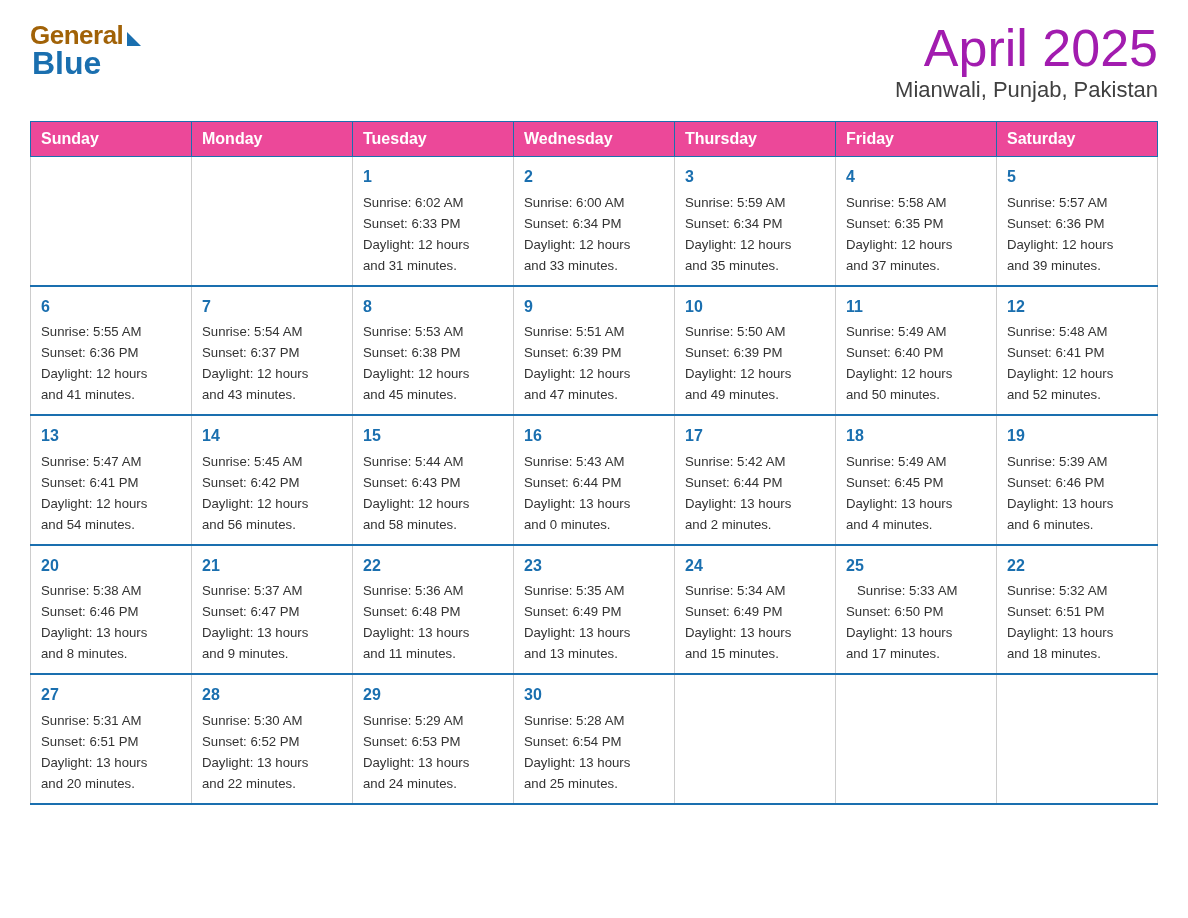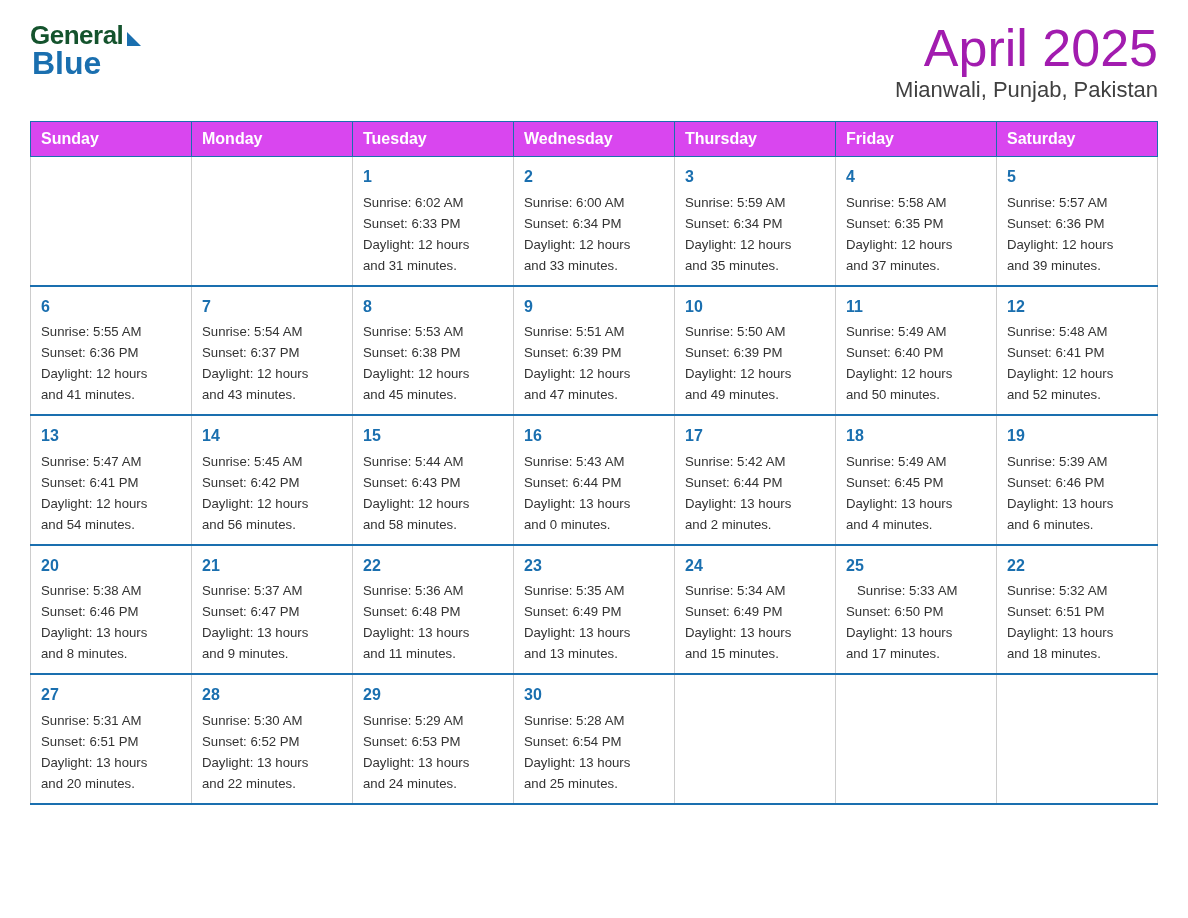--- a/index.html
+++ b/index.html
@@ -22,21 +22,21 @@
       flex-direction: column;
       align-items: flex-start;
     }
     .logo-top {
       display: flex;
       align-items: center;
     }
     .logo-general {
       font-size: 26px;
       font-weight: bold;
-      color: #14532d;
+      color: #a16207;
       letter-spacing: -0.5px;
     }
     .logo-arrow {
       width: 0;
       height: 0;
       border-left: 14px solid #1a6faf;
       border-top: 14px solid transparent;
       border-bottom: 0px solid transparent;
       margin-left: 4px;
       margin-top: 6px;
@@ -61,21 +61,21 @@
       font-size: 22px;
       color: #404040;
       font-weight: 400;
     }
     table {
       width: 100%;
       border-collapse: collapse;
       table-layout: fixed;
     }
     thead th {
-      background-color: #d946ef;
+      background-color: #ec4899;
       color: #fff;
       padding: 8px 10px;
       font-size: 16px;
       font-weight: 600;
       text-align: left;
       border: 1px solid #1a6faf;
     }
     tbody td {
       vertical-align: top;
       border: 1px solid #ccc;

